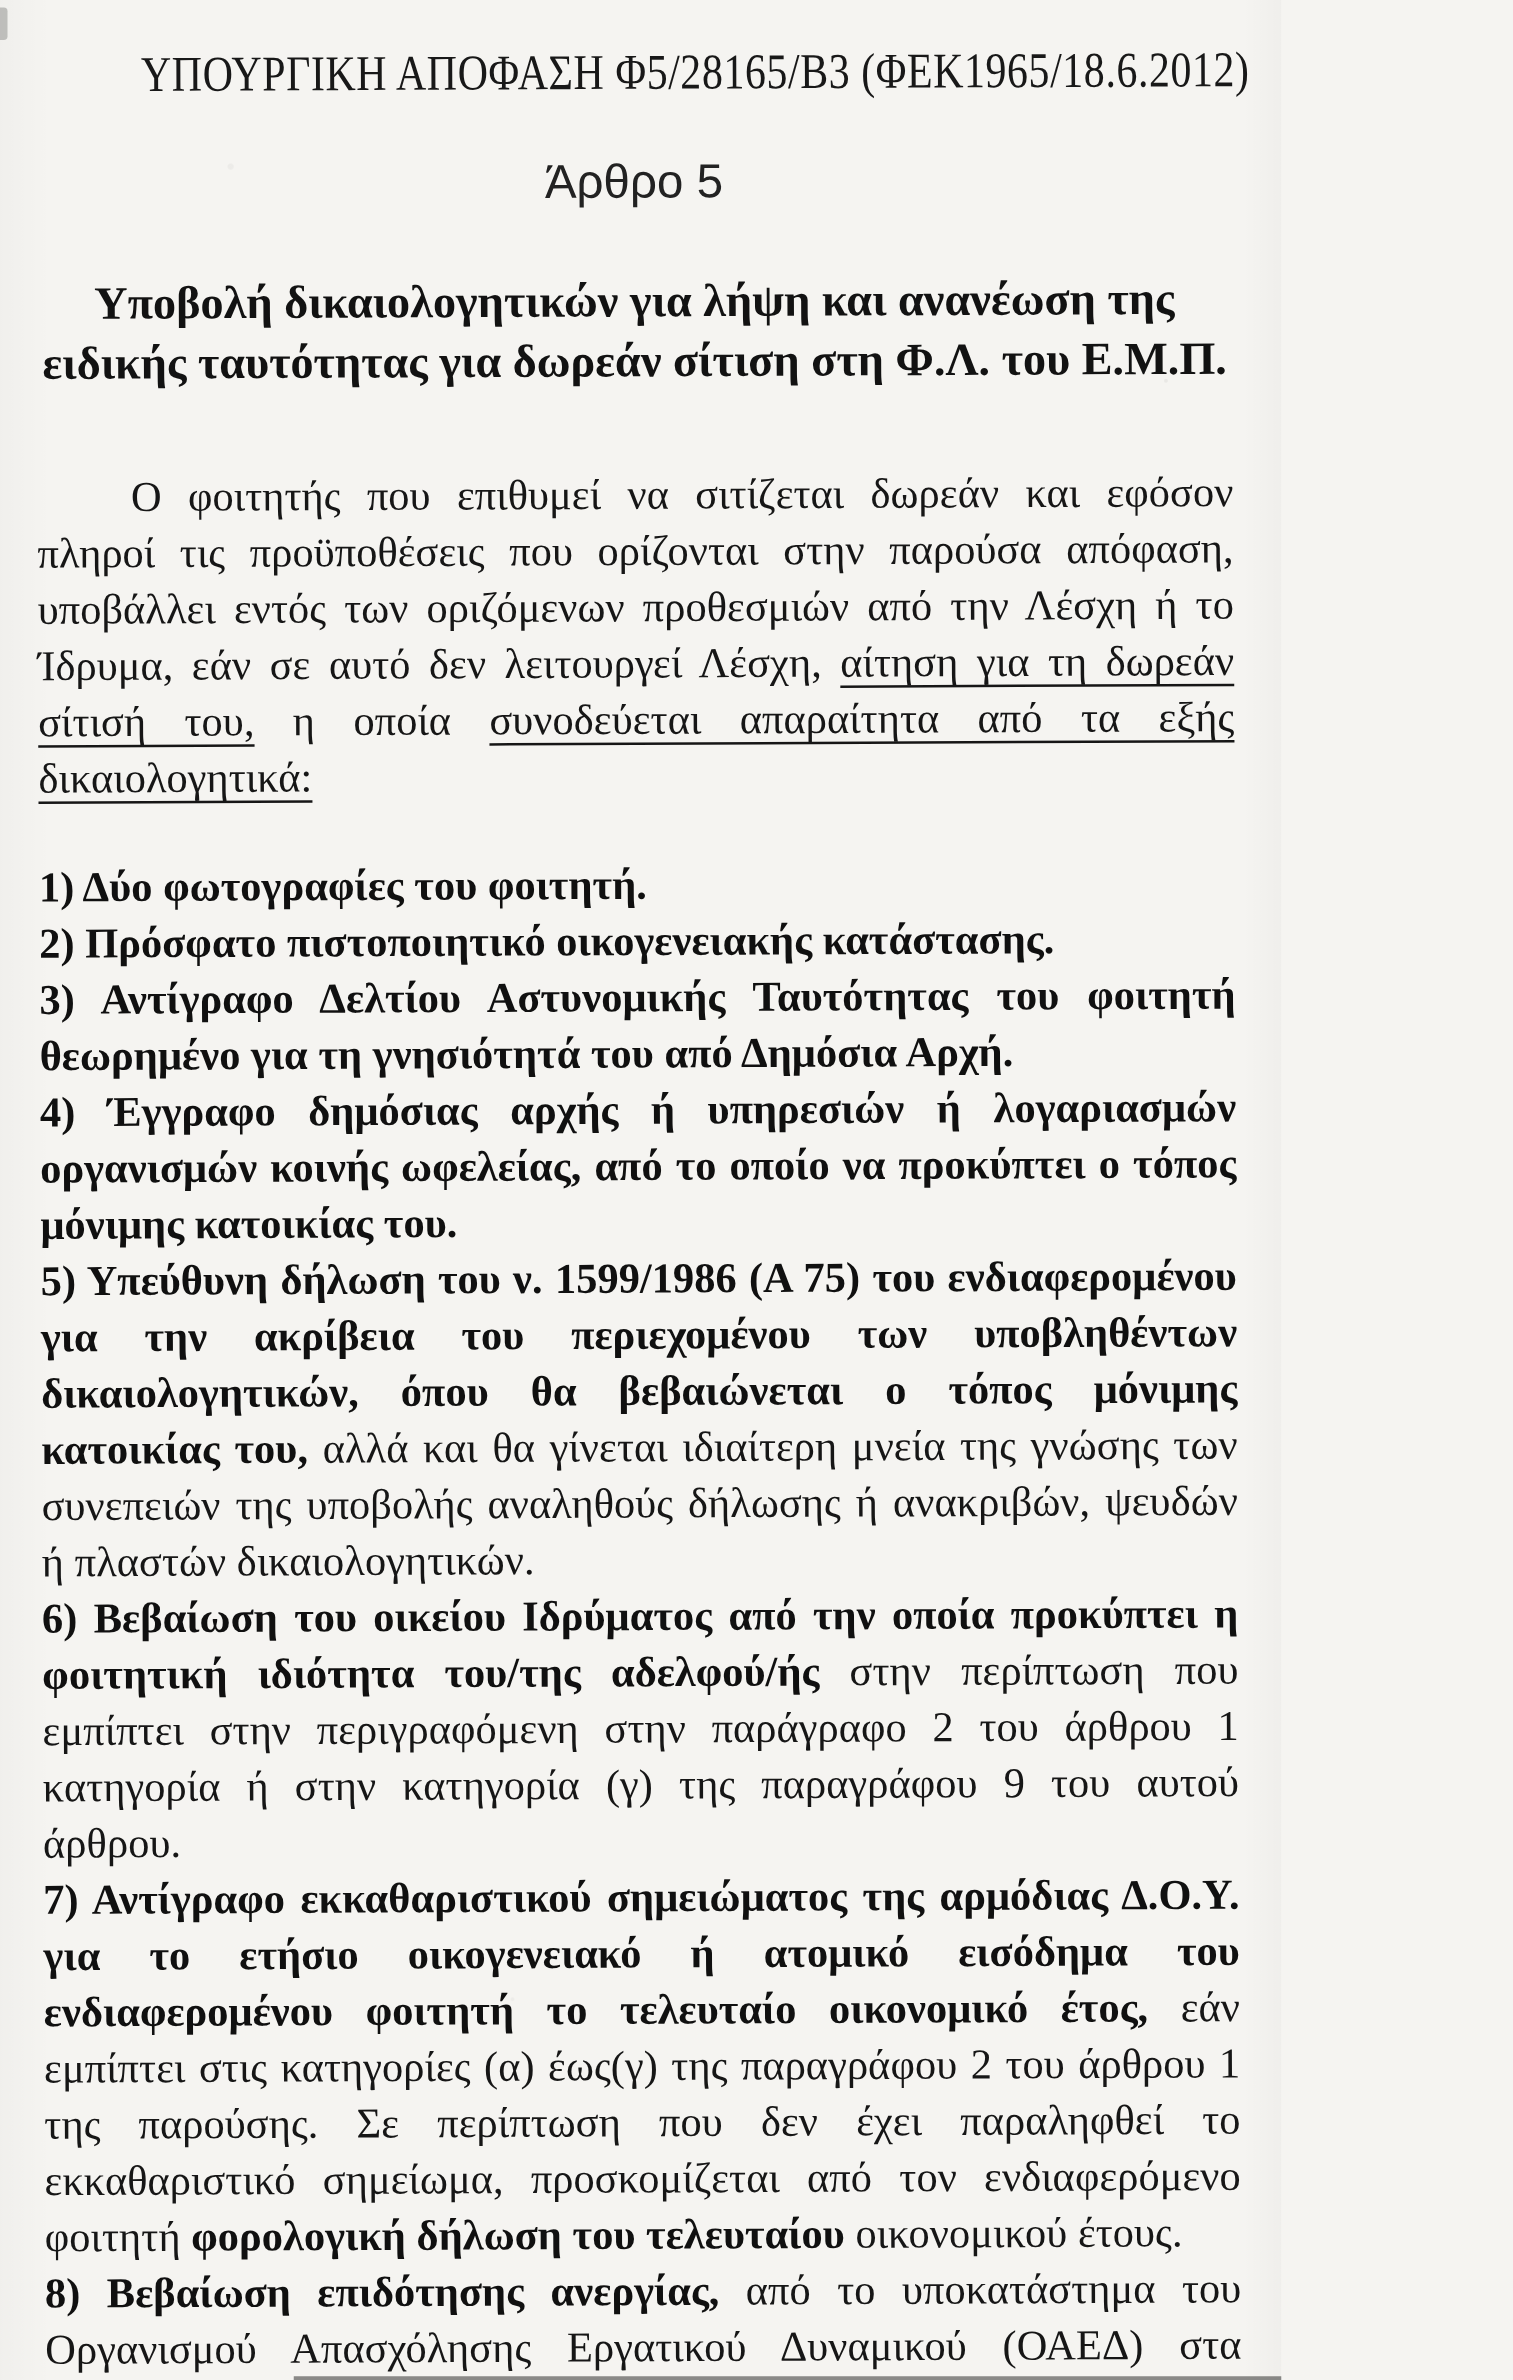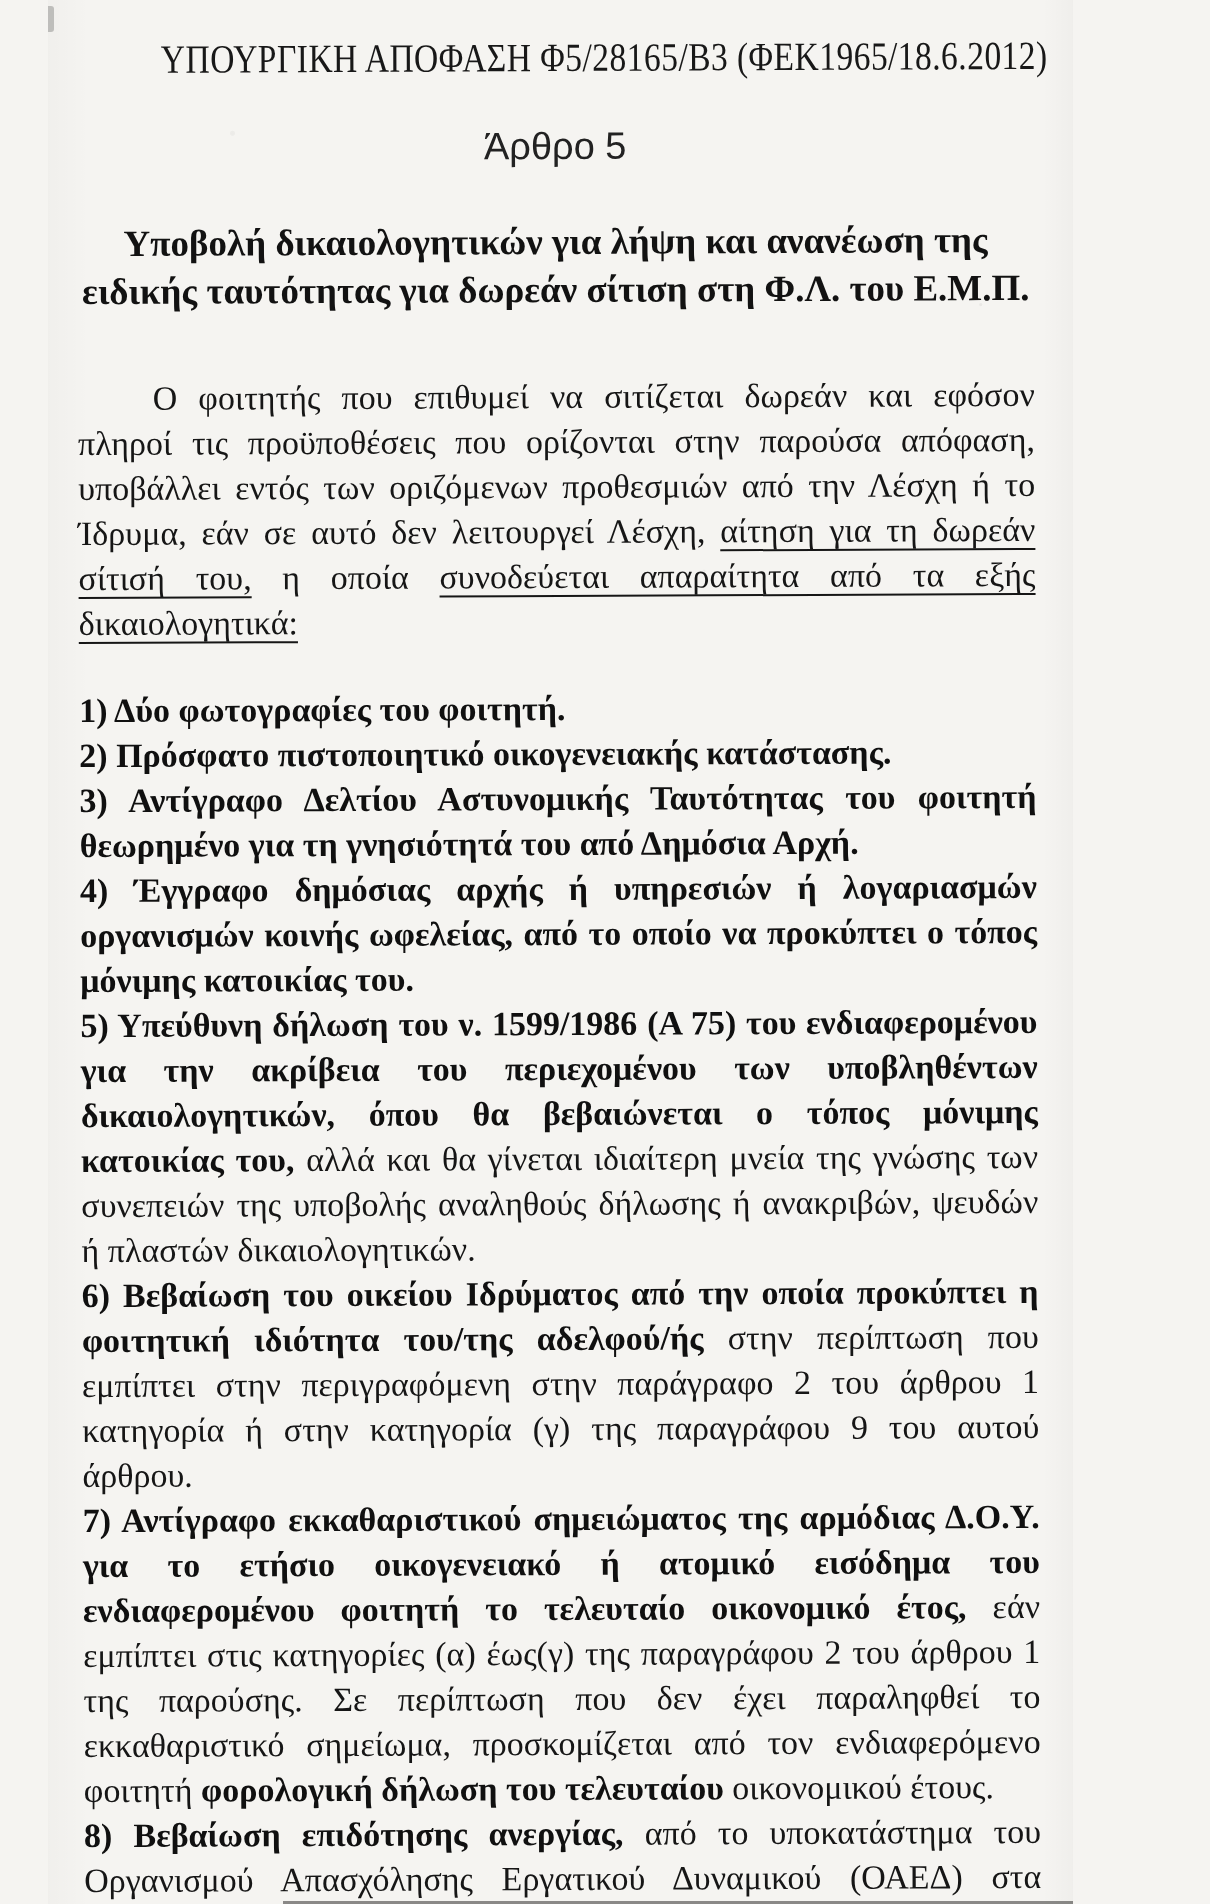--- a/index.html
+++ b/index.html
@@ -18,21 +18,20 @@
     position: relative;
     width: 1025px;
     height: 1904px;
     background:
       radial-gradient(circle at 18% 7%, rgba(0,0,0,0.035) 0 2px, transparent 3px),
       radial-gradient(circle at 91% 16%, rgba(0,0,0,0.05) 0 1px, transparent 2px),
       radial-gradient(circle at 64% 30%, rgba(0,0,0,0.04) 0 1px, transparent 2px),
       radial-gradient(circle at 40% 84%, rgba(0,0,0,0.03) 0 1px, transparent 2px),
       linear-gradient(90deg, rgba(0,0,0,0.02), rgba(0,0,0,0) 4%, rgba(0,0,0,0) 97%, rgba(0,0,0,0.025)),
       #f5f4f1;
-    margin-left: 48px;
   }
   .content {
     position: absolute;
     top: 0; left: 0; right: 0;
     padding: 34px 40px 0 28px;
     transform: rotate(-0.25deg);
     transform-origin: 50% 0;
   }
   .doc-title {
     margin: 0;

